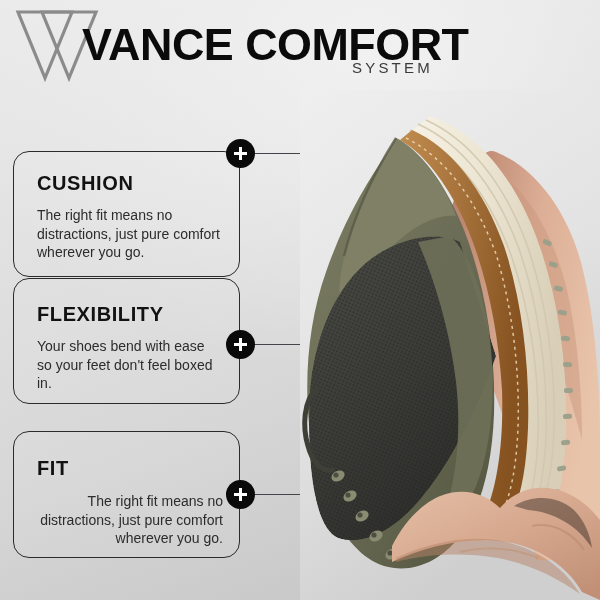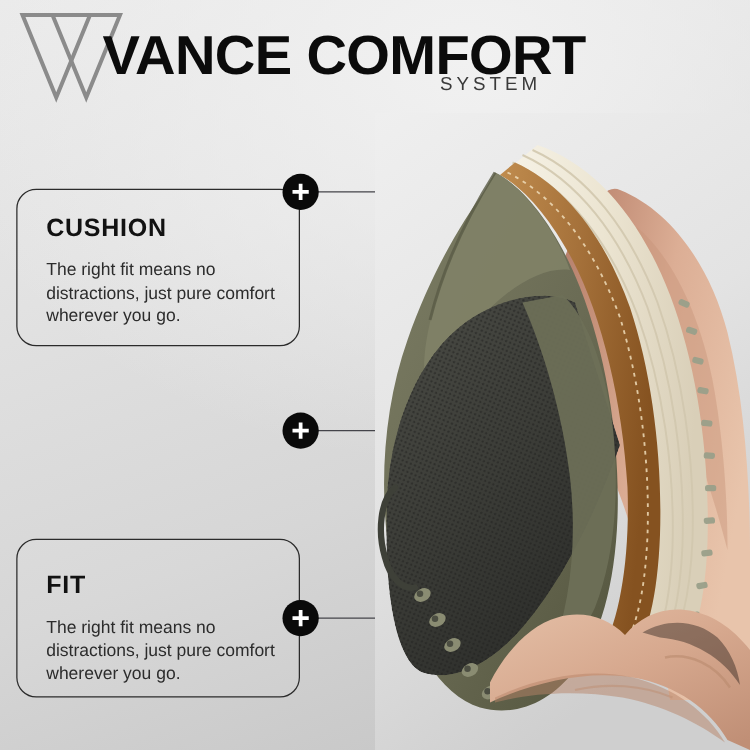--- a/index.html
+++ b/index.html
@@ -47,21 +47,21 @@
   
   .feature-card {
     position:absolute;
     left:13px; width:227px;
     border:1.4px solid #2b2b2b;
     border-radius:16px;
     background:rgba(255,255,255,0.06);
   }
   #card-0 { top:125px; height:126px;margin-top:26px; }
   #card-1 { top:278px; height:126px; }
-  #card-2 { top:431px; height:127px; }
+  #card-2 { top:431px; height:127px;text-align:right; }
 
   .card-title {
     position:absolute; left:23px;
     font-size:20px; font-weight:700;
     letter-spacing:0.6px;
     color:#121212;
     white-space:nowrap;
   }
   #card-0 .card-title { top:20px; }
   #card-1 .card-title { top:24px; }
@@ -138,20 +138,24 @@
     <div id="brand-name">VANCE COMFORT</div>
 
     <div id="brand-sub">SYSTEM</div>
   </div>
 
   <div class="feature-card" id="card-0">
     <div class="card-title">CUSHION</div>
     <div class="card-body">The right fit means no distractions, just pure comfort wherever you go.</div>
   </div>
 
+  <div class="feature-card" id="card-1">
+    <div class="card-title">FLEXIBILITY</div>
+    <div class="card-body">Your shoes bend with ease so your feet don't feel boxed in.</div>
+  </div>
 
   <div class="feature-card" id="card-2">
     <div class="card-title">FIT</div>
     <div class="card-body">The right fit means no distractions, just pure comfort wherever you go.</div>
   </div>
 
   <div class="connector-line" id="line-0"></div>
   <div class="connector-line" id="line-1"></div>
   <div class="connector-line" id="line-2"></div>
 

